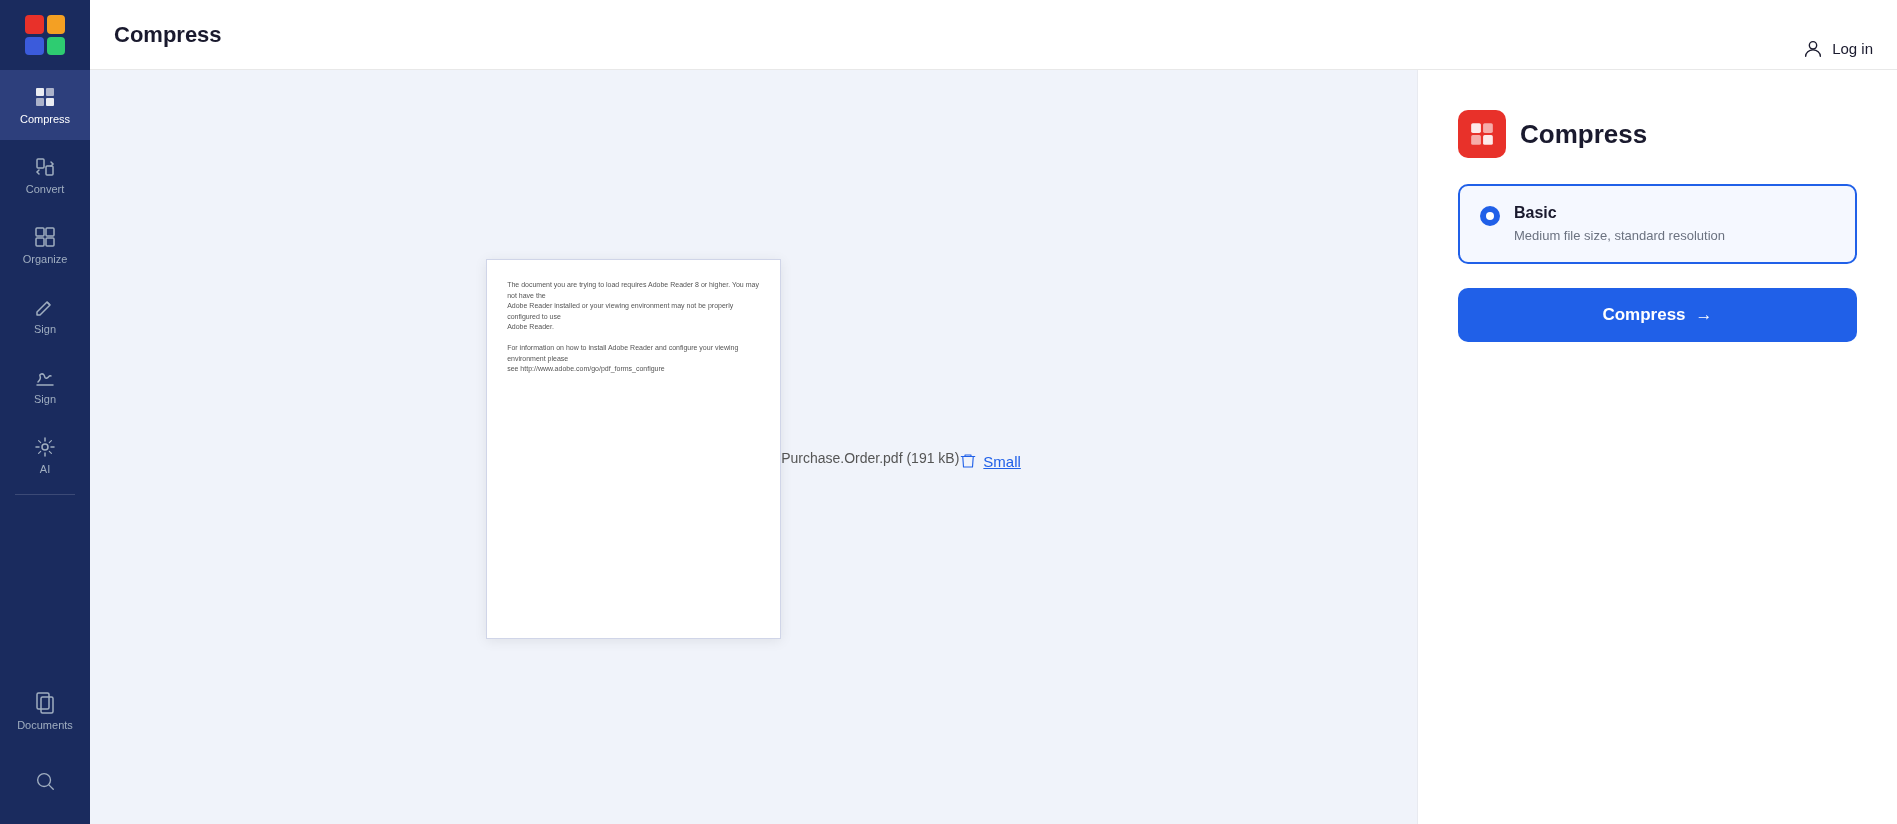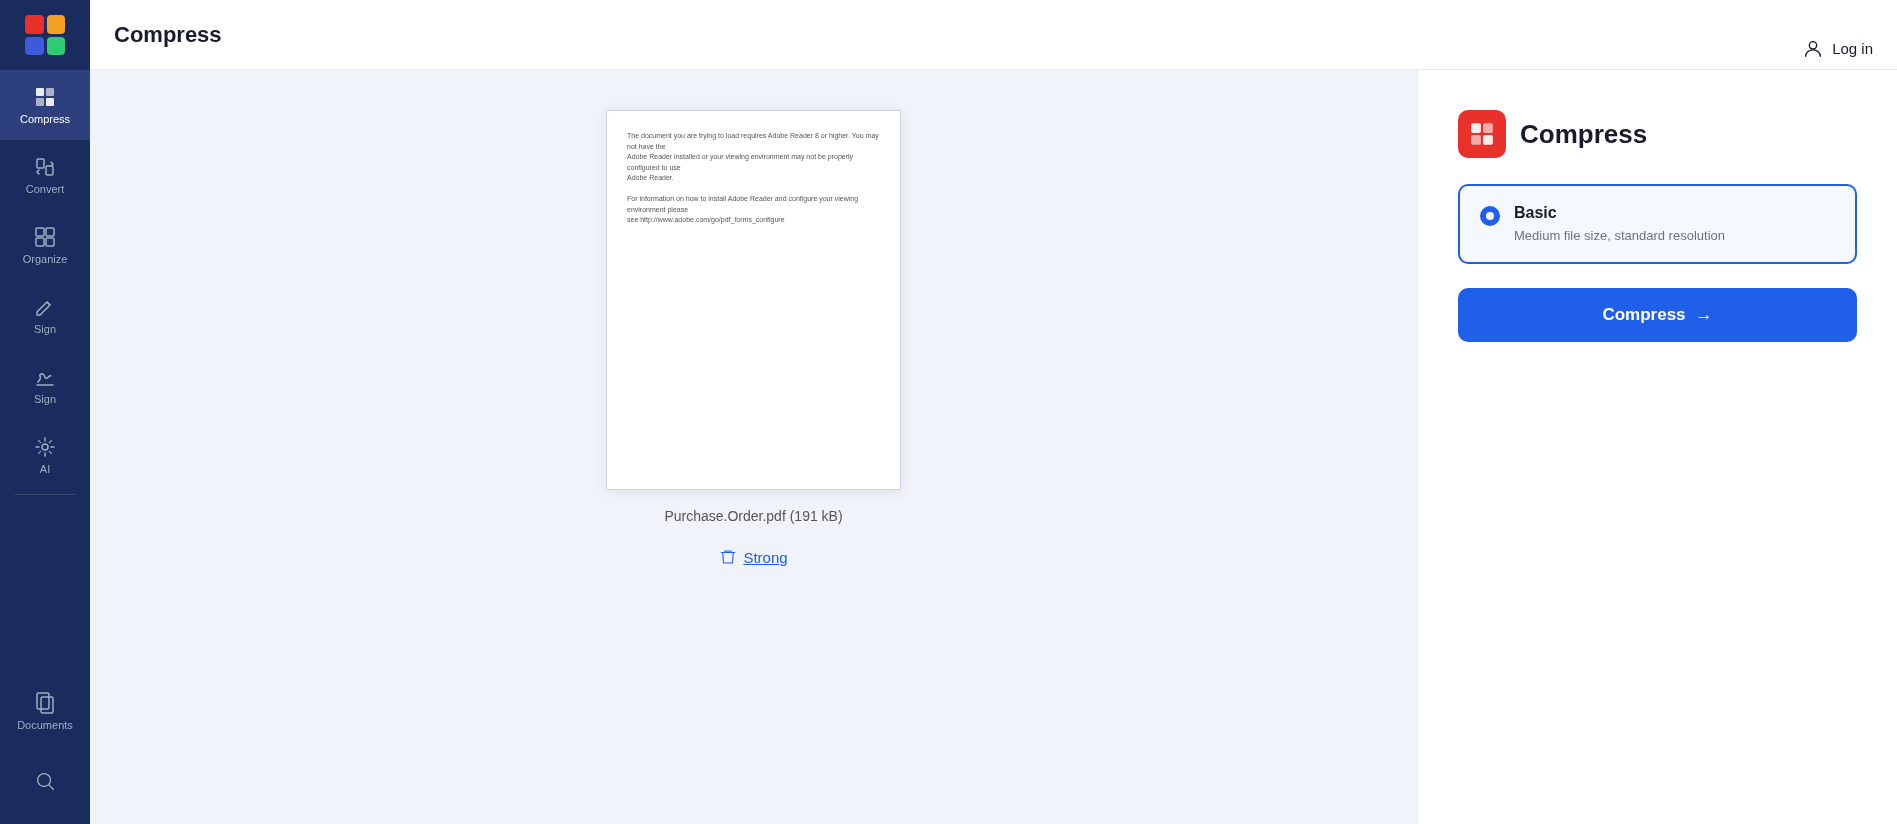--- a/index.html
+++ b/index.html
@@ -128,23 +128,22 @@
       flex: 1;
       display: flex;
       background: #f0f3fa;
       overflow: hidden;
     }
 
     
     .preview-area {
       flex: 1;
       display: flex;
-      flex-direction: column;
-      align-items: center;
-      justify-content: flex-start;
+      align-items: center;
+      justify-content: center;
       padding: 40px 20px 36px;
       position: relative;
       overflow-y: auto;
     }
 
     .pdf-preview-container {
       width: 295px;
       min-height: 380px;
       background: #fff;
       border: 1px solid #d0d5e8;
@@ -449,21 +448,21 @@
           <p>For information on how to install Adobe Reader and configure your viewing environment please</p>
           <p>see http://www.adobe.com/go/pdf_forms_configure</p>
         </div>
       </div>
       <div class="pdf-filename">Purchase.Order.pdf (191 kB)</div>
       <div class="cancel-row">
         <button class="cancel-btn">
           <svg width="18" height="18" viewBox="0 0 24 24" fill="none">
             <path d="M3 6h18M8 6V4h8v2M19 6l-1 14H6L5 6" stroke="#2060e8" stroke-width="1.5" stroke-linecap="round" stroke-linejoin="round" fill="none"></path>
           </svg>
-          <span>Strong</span>
+          <span>Small</span>
         </button>
       </div>
     </div>
 
     <div class="right-panel">
       <div class="panel-header">
         <div class="compress-icon-box">
           <svg width="26" height="26" viewBox="0 0 24 24" fill="none">
             <rect x="2" y="2" width="9" height="9" rx="1.5" fill="white" opacity="0.9"></rect>
             <rect x="13" y="2" width="9" height="9" rx="1.5" fill="white" opacity="0.6"></rect>

